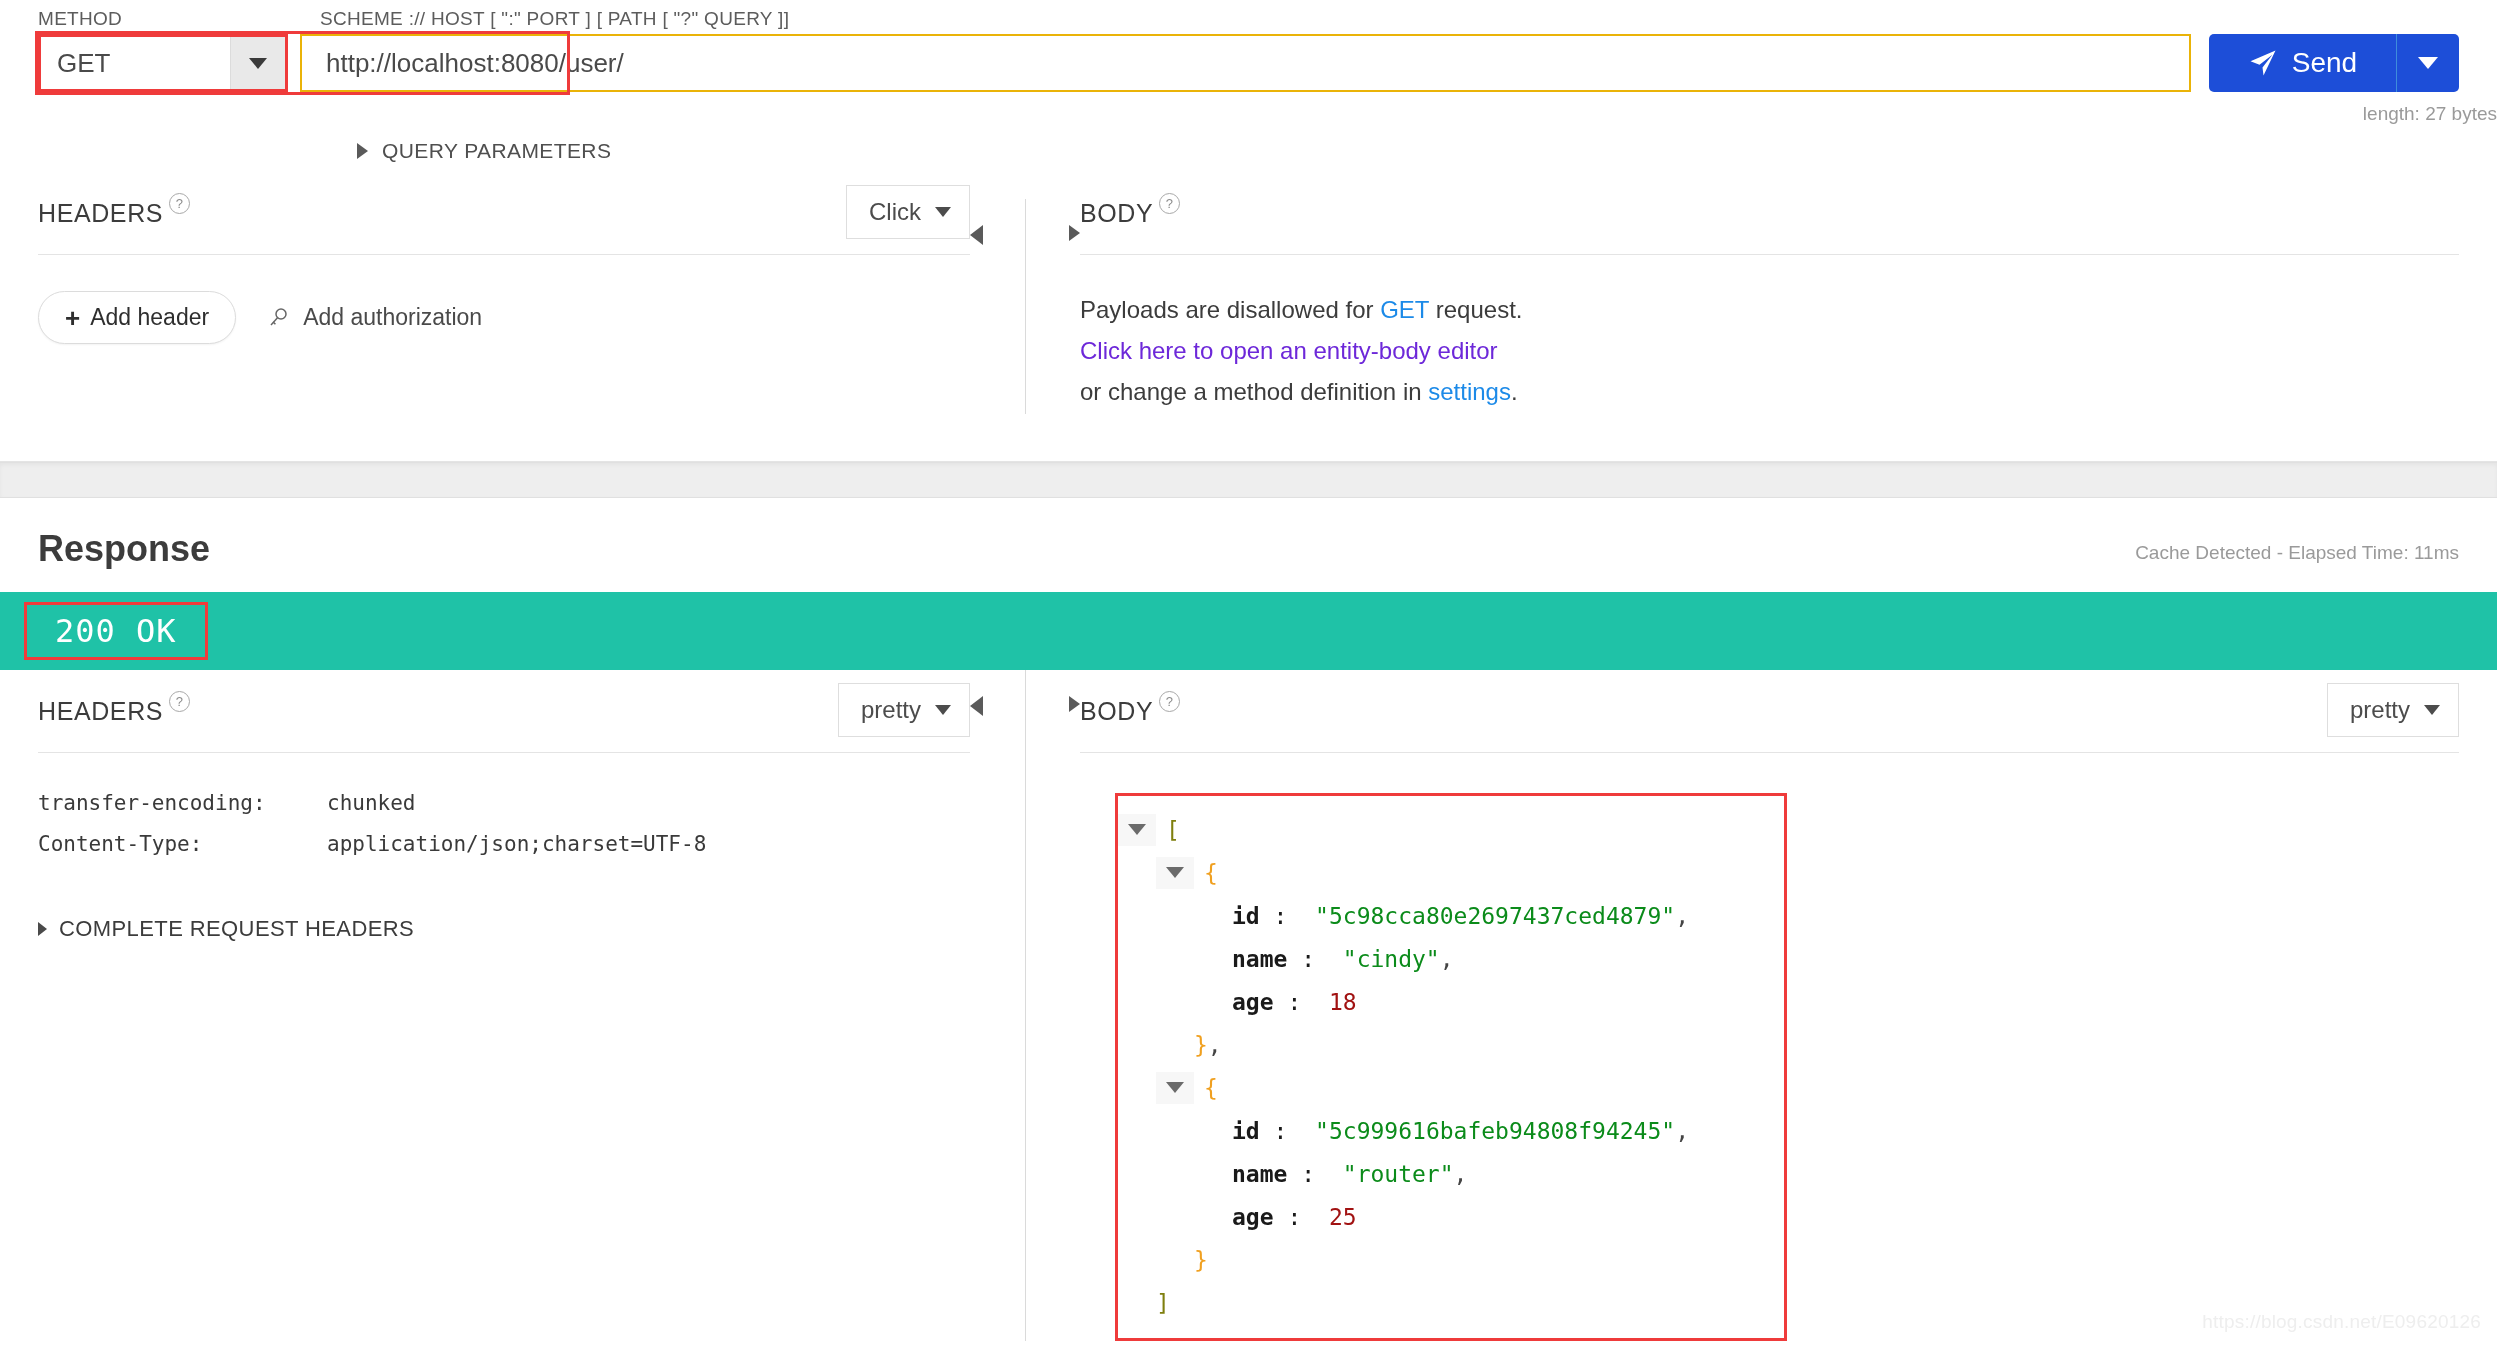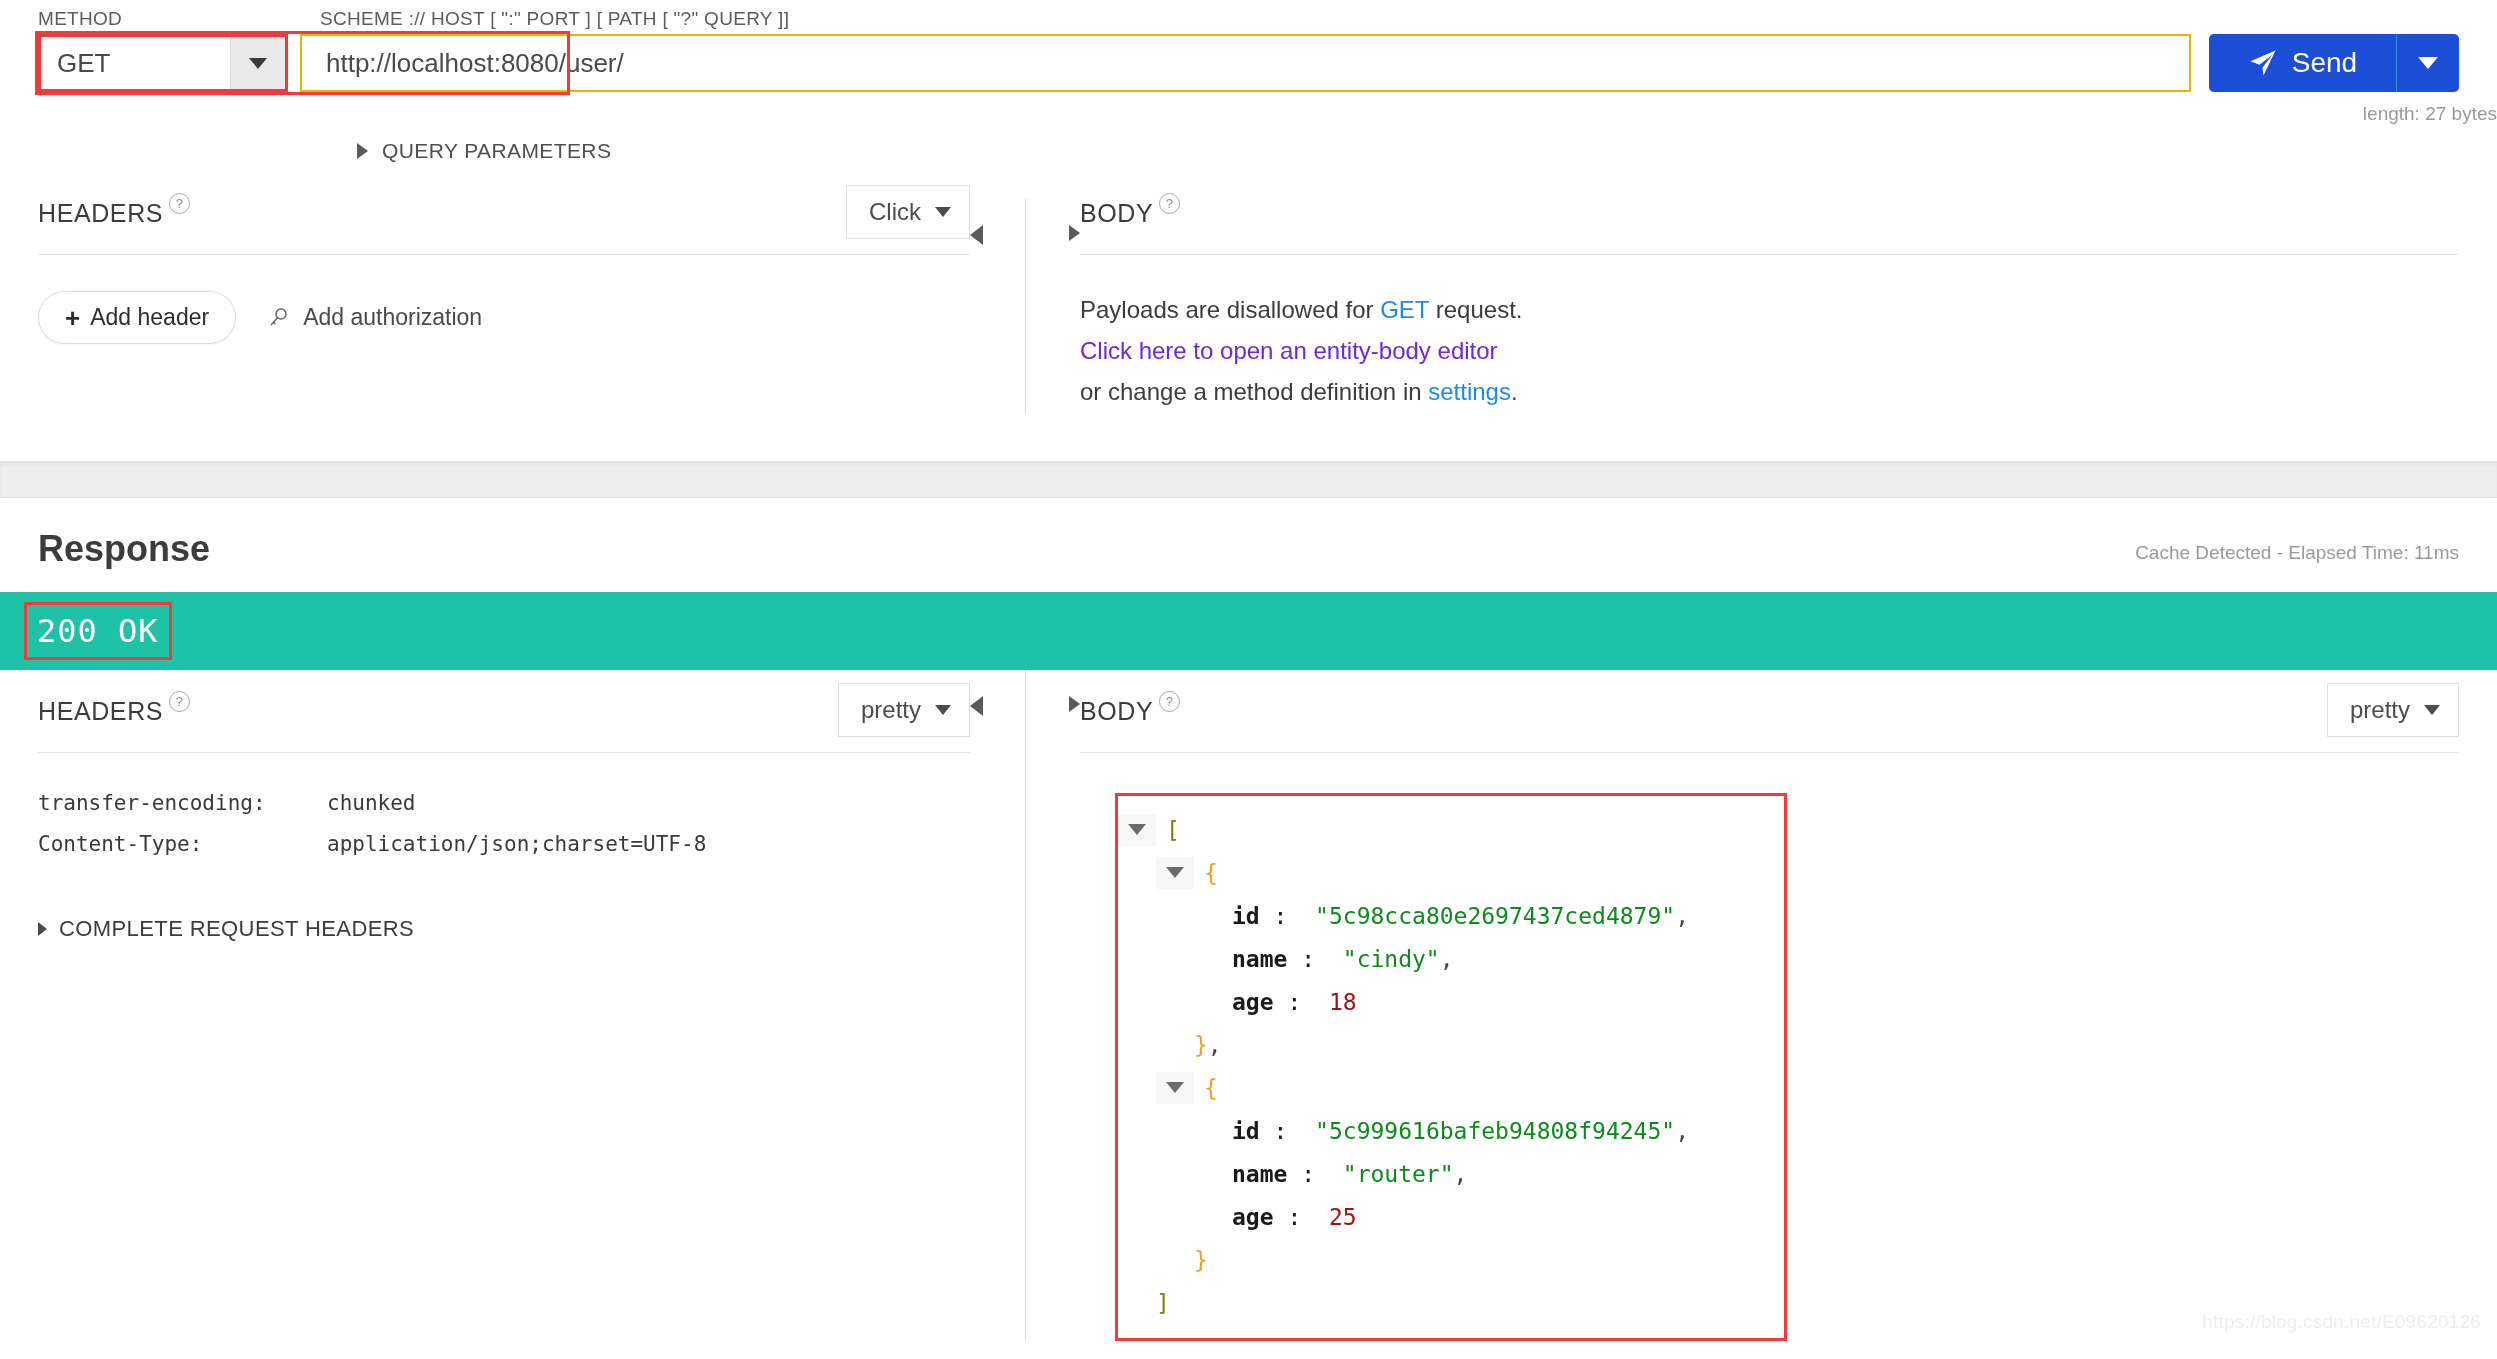--- a/index.html
+++ b/index.html
@@ -327,21 +327,21 @@
   .status-bar {
     background: #1fc2a7;
     height: 78px;
     display: flex;
     align-items: center;
     padding-left: 24px;
     box-sizing: border-box;
   }
   .status-code {
     border: 3px solid #ef3b3b;
-    padding: 7px 10px;
+    padding: 7px 28px;
     font-family: "DejaVu Sans Mono", monospace;
     font-size: 32px;
     color: #ffffff;
     letter-spacing: 1px;
     box-sizing: border-box;
   }
 
   .resp-split { display: flex; align-items: stretch; min-height: 580px; }
   .resp-left {
     width: 970px;

